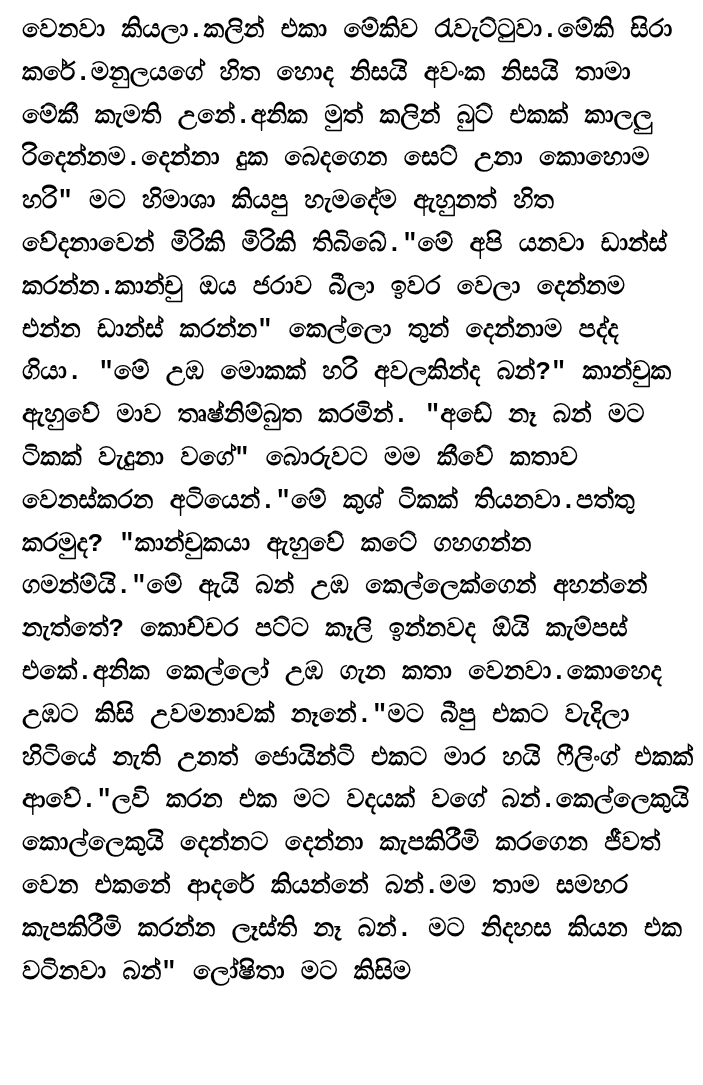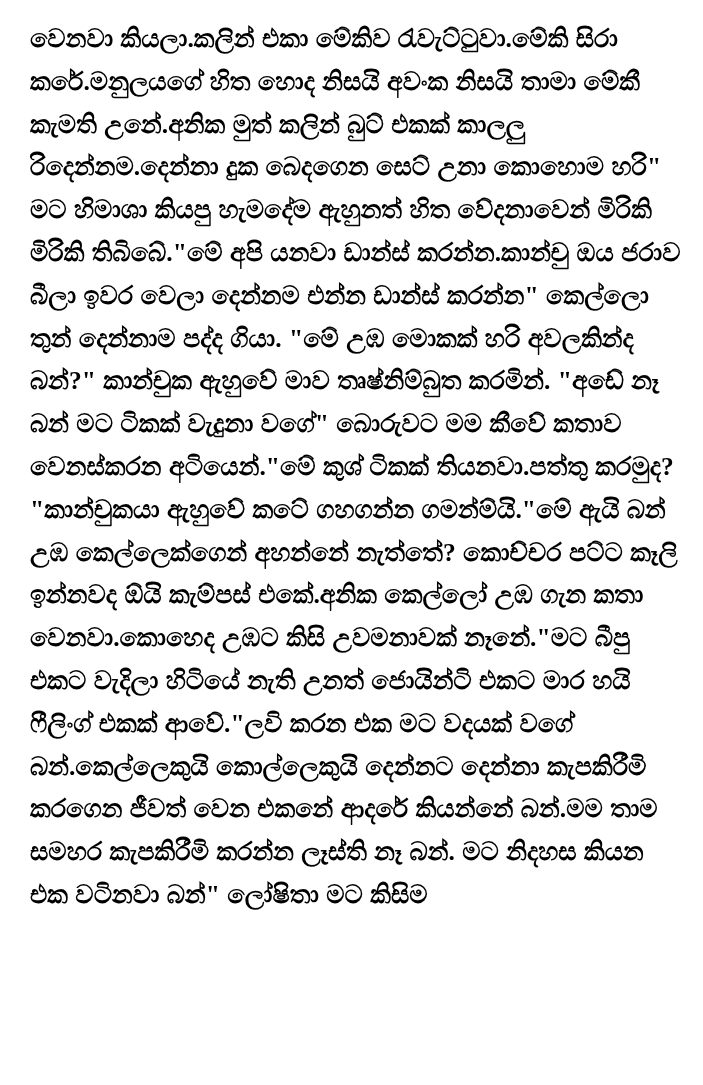--- a/index.html
+++ b/index.html
@@ -15,30 +15,30 @@
   }
   .page {
     box-sizing: border-box;
     width: 703px;
     height: 1085px;
     padding: 10px 8px 0 22px;
     background: #ffffff;
   }
   .story-text {
     color: #000000;
-    font-family: Liberation Serif, serif;
+    font-family: Liberation Mono, monospace;
     font-size: 25.5px;
     font-weight: 700;
     line-height: 42.8px;
     letter-spacing: 0px;
     word-spacing: 1px;
     text-align: left;
     white-space: pre-wrap;
     overflow-wrap: break-word;
-    margin: 8px;
+    margin: 0;
   }
 </style>
 </head>
 <body>
 
 <div class="page">
   <p class="story-text">වෙනවා කියලා.කලින් එකා මේකිව රැවැට්ටුවා.මේකි සිරා කරේ.මනුලයගේ හිත හොද නිසයි අවංක නිසයි තාමා මේකී කැමති උනේ.අනික මුත් කලින් බුට් එකක් කාලලු රිදෙන්නම.දෙන්නා දුක බෙදගෙන සෙට් උනා කොහොම හරි" මට හිමාශා කියපු හැමදේම ඇහුනත් හිත වේදනාවෙන් මිරිකි මිරිකි තිබිබේ."මේ අපි යනවා ඩාන්ස් කරන්න.කාන්චු ඔය ජරාව බීලා ඉවර වෙලා දෙන්නම එන්න ඩාන්ස් කරන්න" කෙල්ලො තුන් දෙන්නාම පද්ද ගියා. "මේ උඹ මොකක් හරි අවලකින්ද බන්?" කාන්චුක ඇහුවේ මාව තෘෂ්නිම්බුත කරමින්. "අඩේ නෑ බන් මට ටිකක් වැදුනා වගේ" බොරුවට මම කීවේ කතාව වෙනස්කරන අටියෙන්."මේ කුශ් ටිකක් තියනවා.පත්තු කරමුද? "කාන්චුකයා ඇහුවේ කටේ ගහගන්න ගමන්ම්යි."මේ ඇයි බන් උඹ කෙල්ලෙක්ගෙන් අහන්නේ නැත්තේ? කොච්චර පට්ට කෑලි ඉන්නවද ඕයි කැම්පස් එකේ.අනික කෙල්ලෝ උඹ ගැන කතා වෙනවා.කොහෙද උඹට කිසි උවමනාවක් නෑනේ."මට බීපු එකට වැදිලා හිටියේ නැති උනත් ජොයින්ටි එකට මාර හයි ෆීලිංග් එකක් ආවේ."ලවි කරන එක මට වදයක් වගේ බන්.කෙල්ලෙකුයි කොල්ලෙකුයි දෙන්නට දෙන්නා කැපකිරීමි කරගෙන ජීවත් වෙන එකනේ ආදරේ කියන්නේ බන්.මම තාම සමහර කැපකිරීමි කරන්න ලෑස්ති නෑ බන්. මට නිදහස කියන එක වටිනවා බන්" ලෝෂිතා මට කිසිම</p>
 </div>
 
 </body></html>

